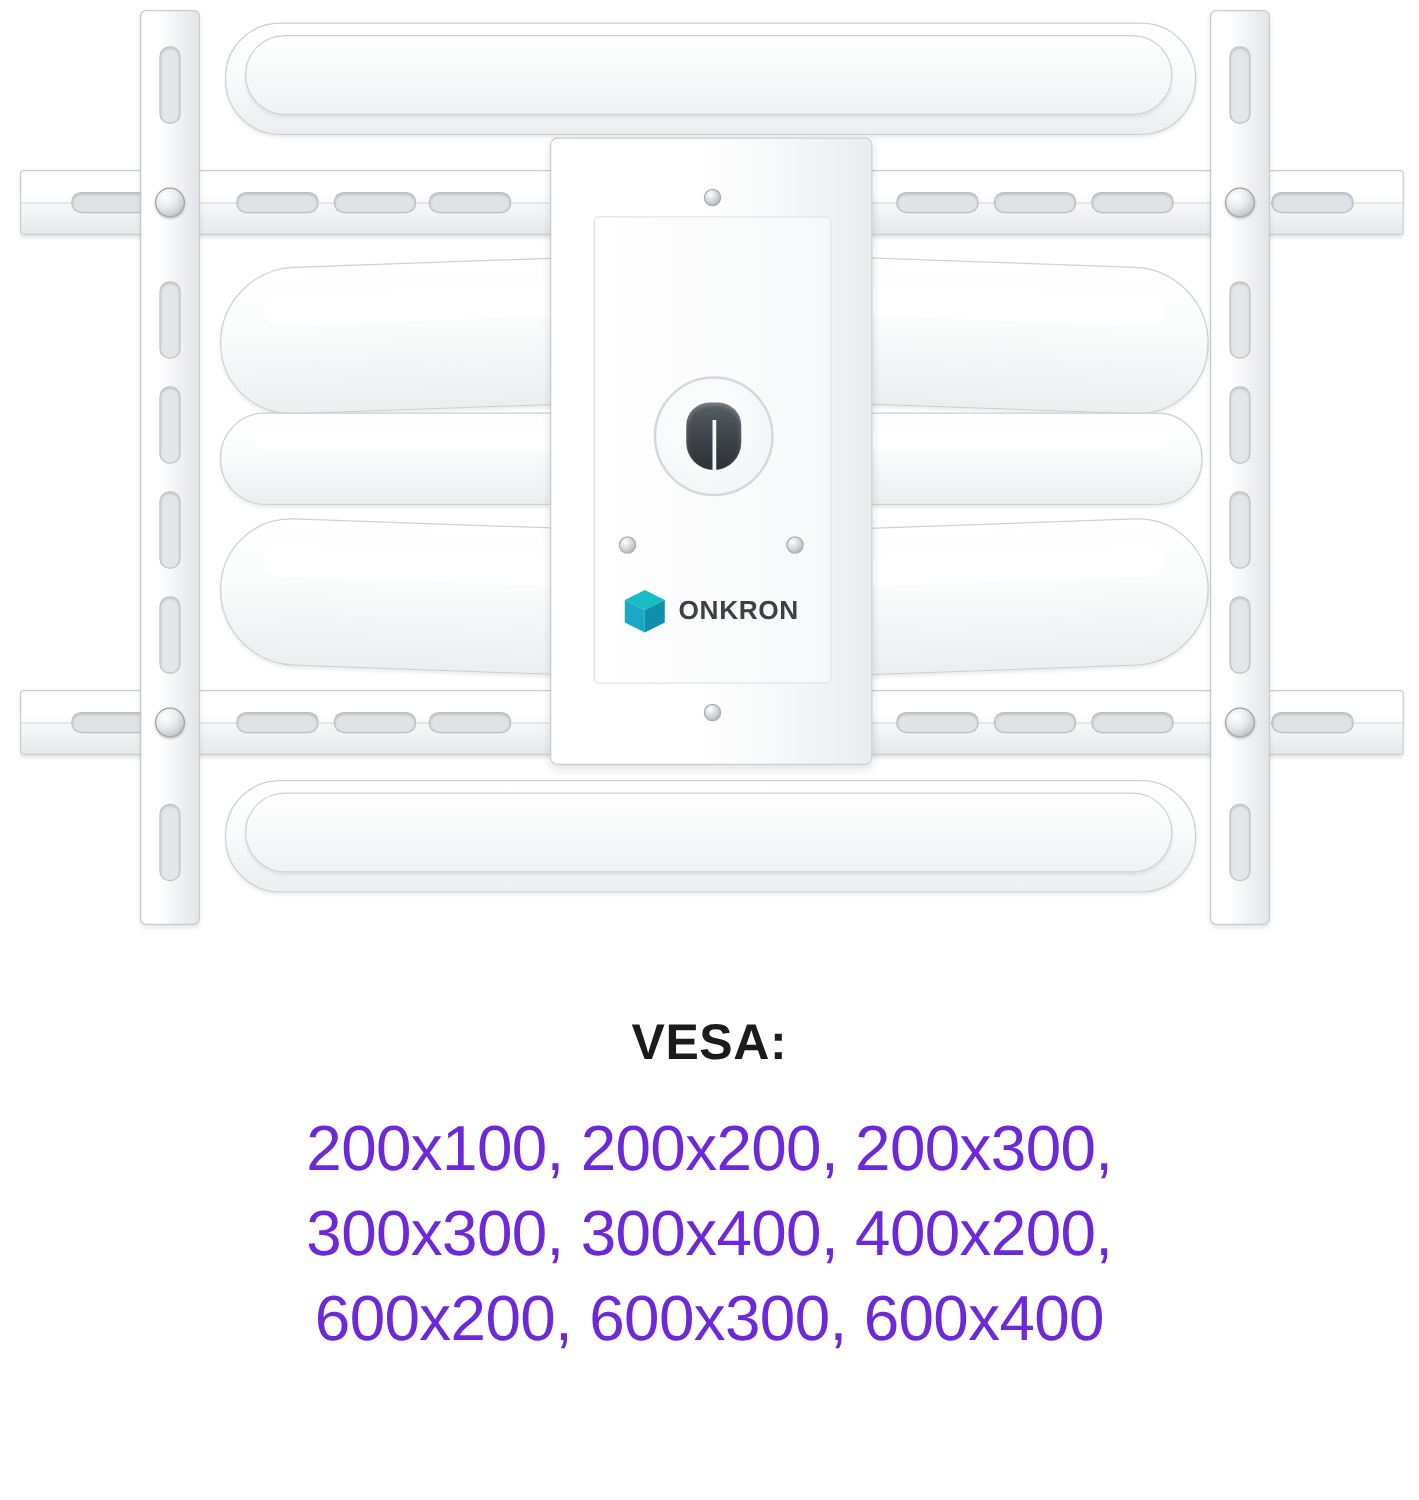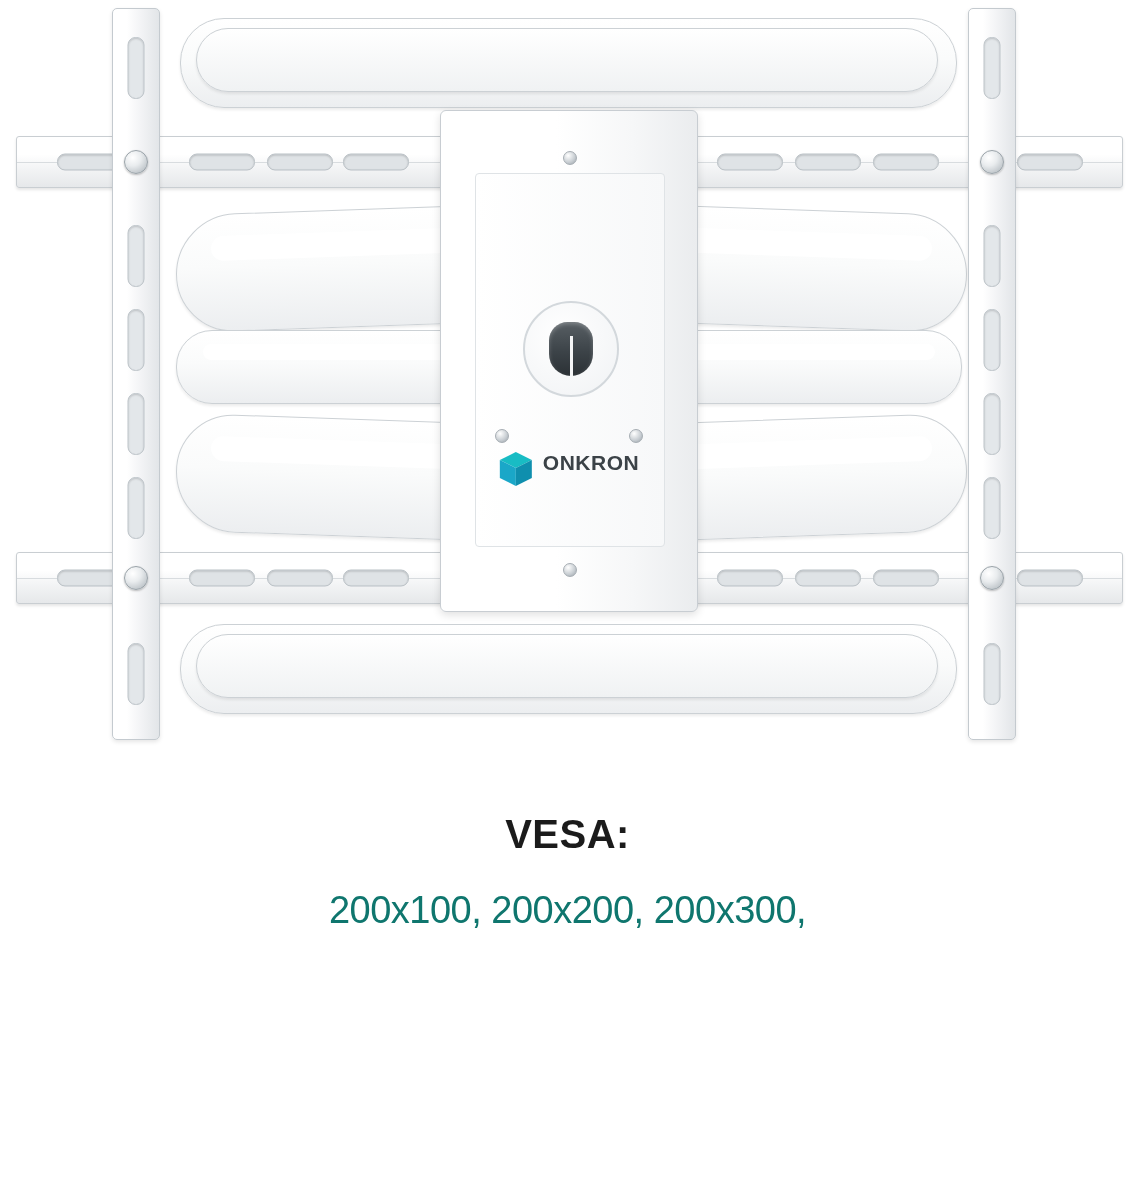--- a/index.html
+++ b/index.html
@@ -224,24 +224,24 @@
     width: 12px;
     height: 12px;
     border-radius: 50%;
     background: radial-gradient(circle at 35% 30%, #ffffff, #c6ccd1 60%, #9aa2a8 100%);
     border: 1px solid #a6adb3;
   }
 
   .brand {
     position: absolute;
     left: 50%;
-    top: 340px;
+    top: 360px;
     transform: translateX(-50%);
     display: flex;
-    align-items: flex-start;
+    align-items: center;
     gap: 10px;
   }
   .brand-mark {
     width: 34px;
     height: 36px;
     position: relative;
   }
   .brand-text {
     font-family: "Liberation Sans", sans-serif;
     font-size: 21px;
@@ -259,22 +259,22 @@
     text-align: center;
   }
   .vesa-title {
     font-size: 40px;
     font-weight: bold;
     color: #1b1b1b;
     letter-spacing: 0.5px;
     margin: 0 0 28px 0;
   }
   .vesa-list {
-    font-size: 38px;
-    color: #0f766e;
+    font-size: 51px;
+    color: #6d28d9;
     line-height: 1.33;
     letter-spacing: -0.5px;
   }
   .vesa-line { white-space: nowrap; }
 </style>
 </head>
 <body>
 
 <div class="product-stage">
   <div class="mount">
@@ -374,14 +374,16 @@
       </div>
     </div>
 
   </div>
 </div>
 
 <div class="info">
   <div class="vesa-title">VESA:</div>
   <div class="vesa-list">
     <div class="vesa-line">200x100, 200x200, 200x300,</div>
+    <div class="vesa-line">300x300, 300x400, 400x200,</div>
+    <div class="vesa-line">600x200, 600x300, 600x400</div>
   </div>
 </div>
 
 </body></html>

